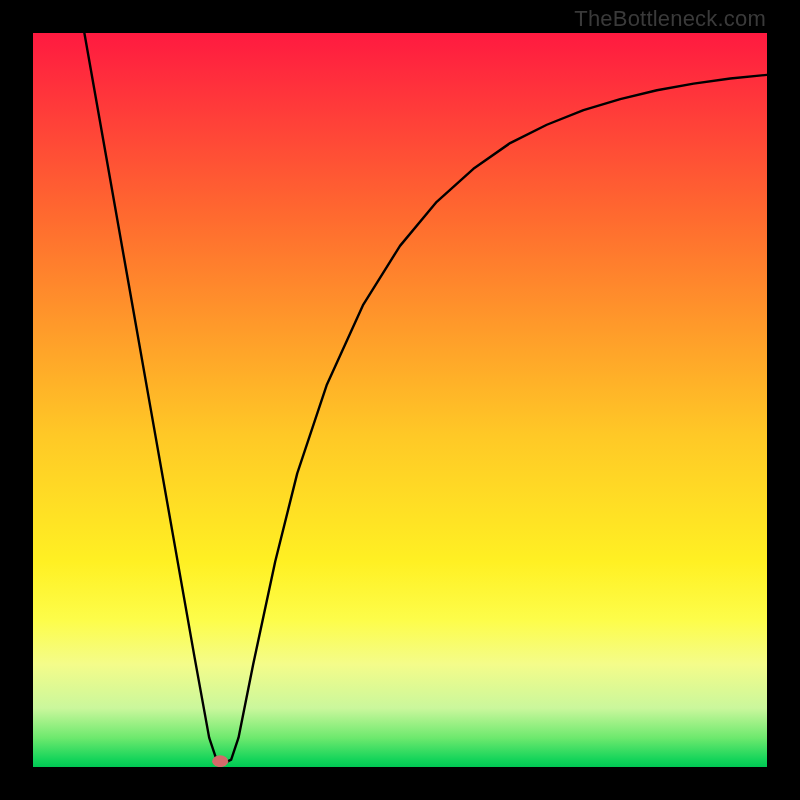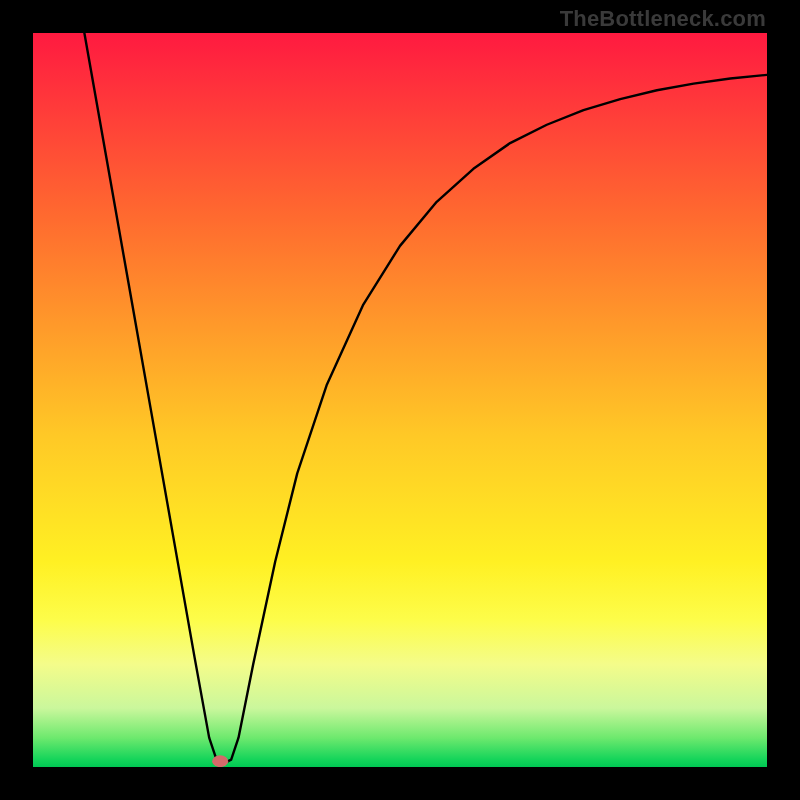--- a/index.html
+++ b/index.html
@@ -49,21 +49,21 @@
     inset: 0;
     width: 734px;
     height: 734px;
   }
   .watermark {
     position: absolute;
     top: 6px;
     right: 34px;
     color: #3a3a3a;
     font-size: 22px;
-    font-weight: 700;
+    font-weight: 400;
     letter-spacing: 0.2px;
     user-select: none;
   }
 </style>
 </head>
 <body>
 
 <div class="frame">
 
   <div class="plot-area">

